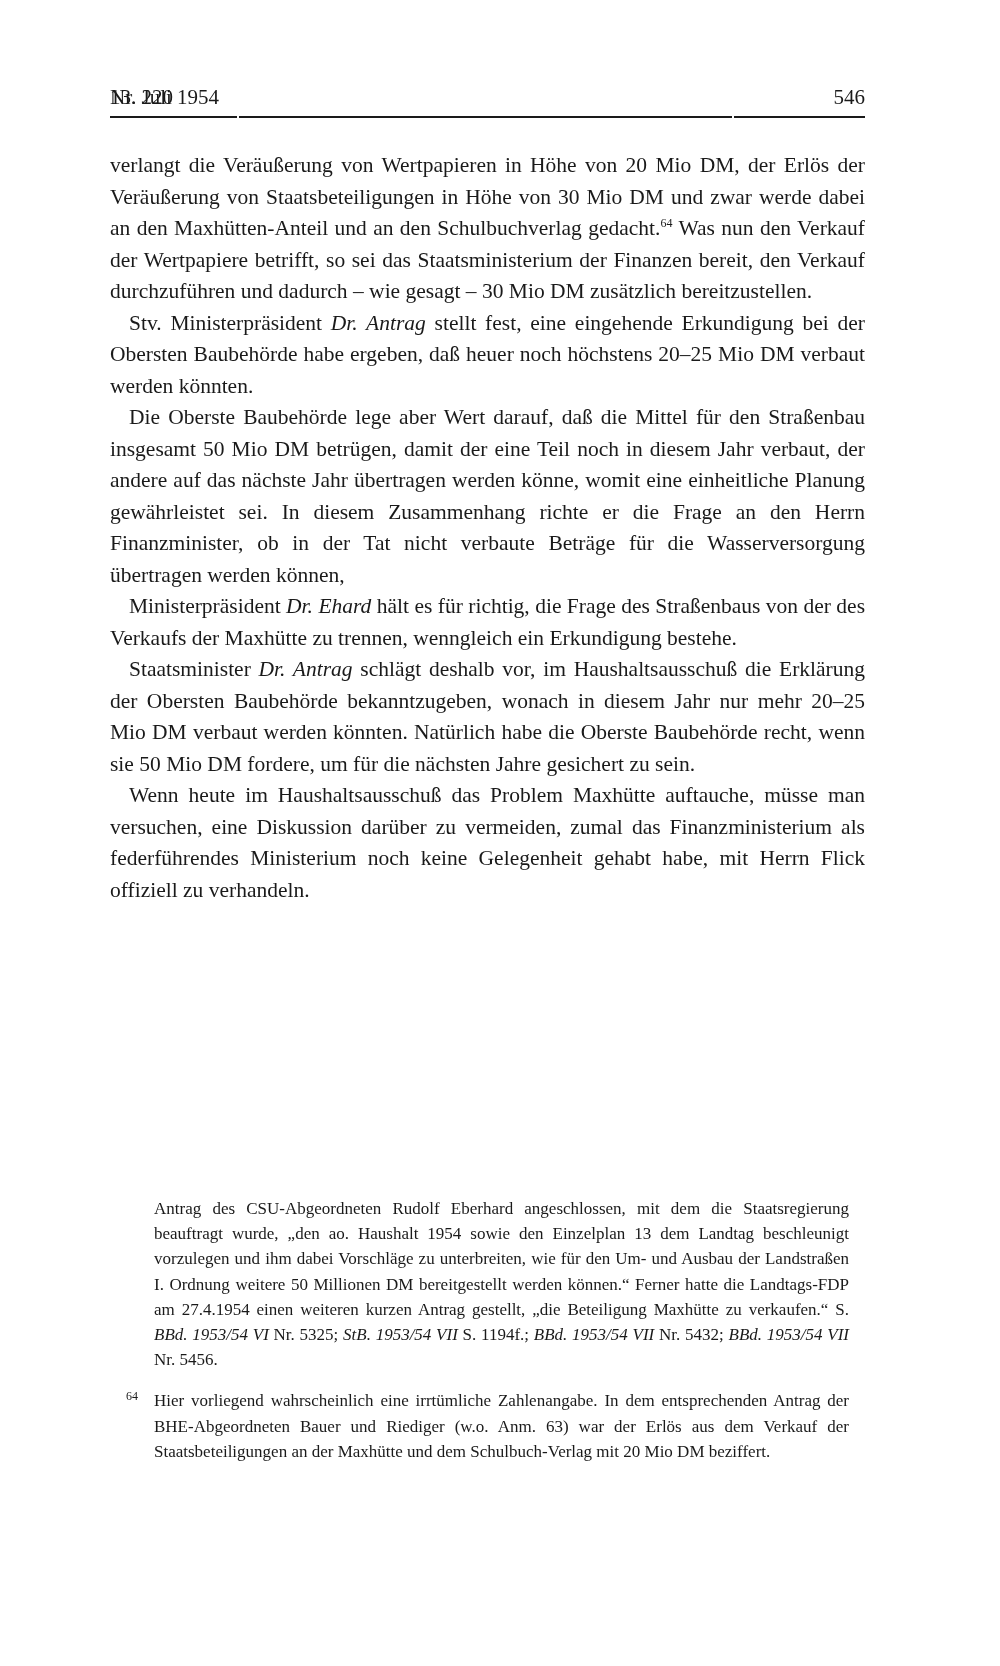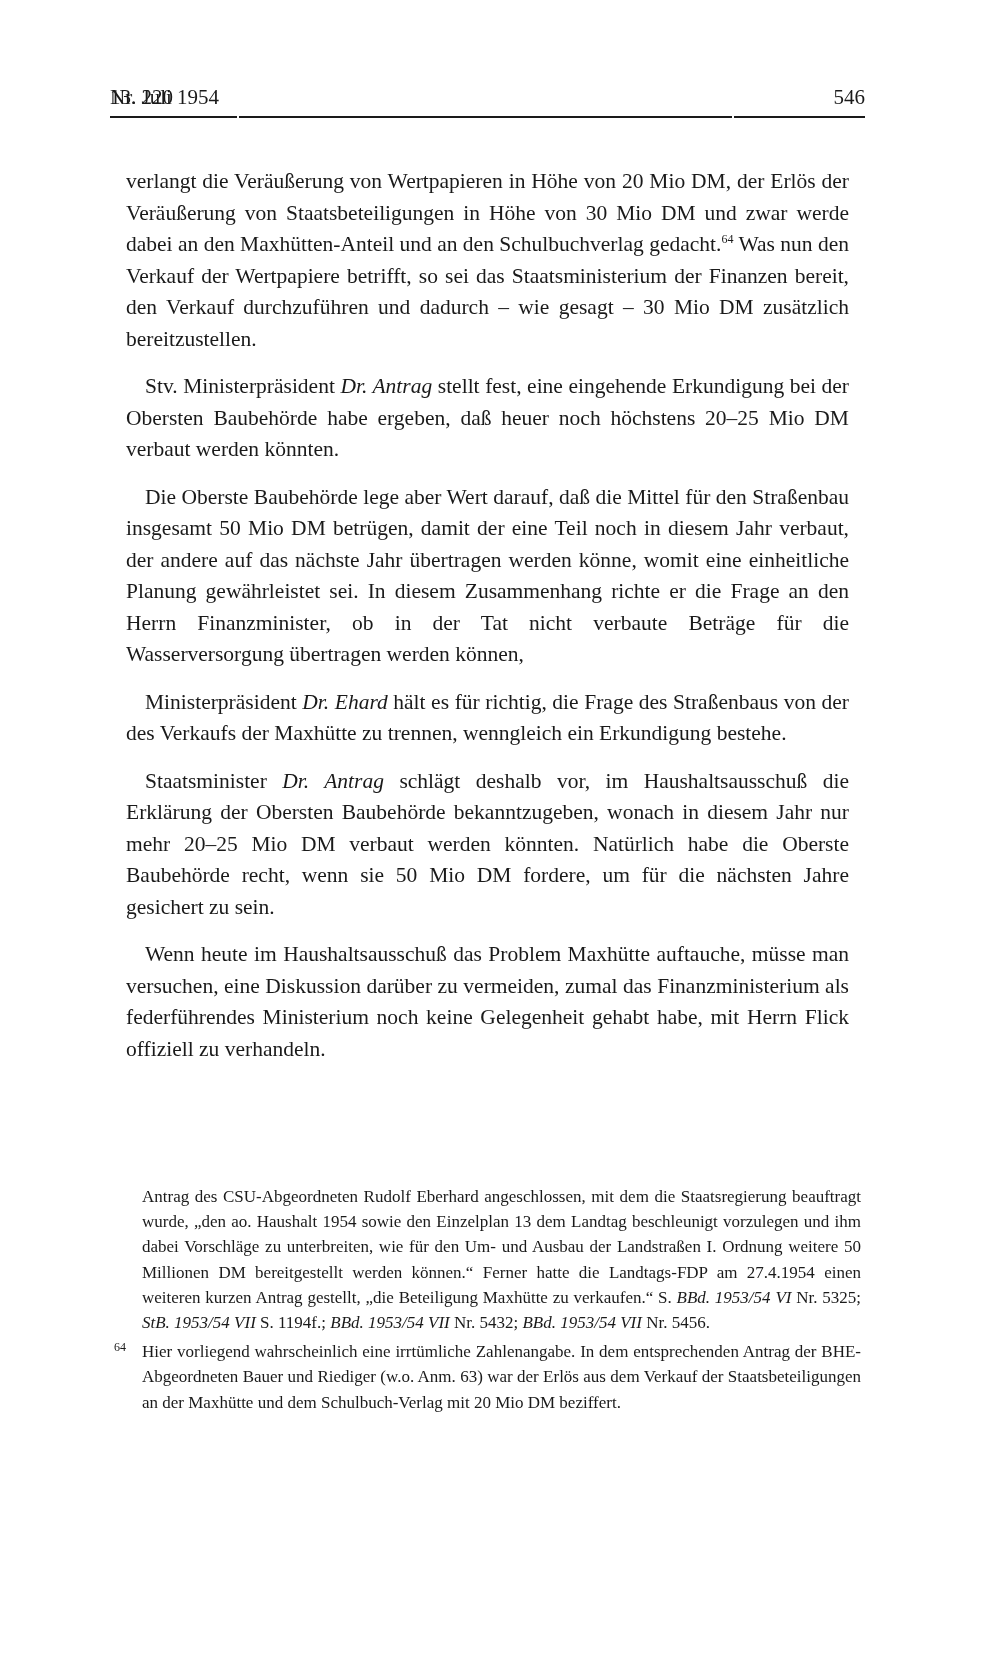--- a/index.html
+++ b/index.html
@@ -9,27 +9,27 @@
   .header span { position: absolute; top: 0; font-size: 21px; line-height: 26px; }
   .h-left { left: 0; }
   .h-center { left: 0; width: 100%; text-align: left; }
   .h-right { right: 0; }
   .rule { position: absolute; top: 32px; height: 1.5px; background: #1a1a1a; }
   .r1 { left: 0; width: 127px; }
   .r2 { left: 129px; width: 493px; }
   .r3 { left: 624px; width: 131px; }
   .body-text { position: absolute; left: 110px; top: 150px; width: 755px;
                font-size: 21.5px; line-height: 31.5px; text-align: justify; }
-  .body-text p { margin: 16px; text-indent: 19px; }
+  .body-text p { margin: 0; text-indent: 19px; }
   .body-text p.first { text-indent: 0; }
   .body-text i { font-style: italic; }
   sup { font-size: 12px; line-height: 0; vertical-align: 8px; }
   .footnotes { position: absolute; left: 110px; top: 1180px; width: 755px;
                font-size: 17px; line-height: 25.2px; text-align: justify; }
-  .fn { margin: 4px; padding-left: 28px; position: relative; }
+  .fn { margin: 16px; padding-left: 28px; position: relative; }
   .fn-mark { position: absolute; left: 0; top: -4px; font-size: 12px; }
 </style>
 </head>
 <body>
 
 <div class="header">
   <span class="h-left">Nr. 220</span>
   <span class="h-center">13. Juli 1954</span>
   <span class="h-right">546</span>
   <div class="rule r1"></div>

